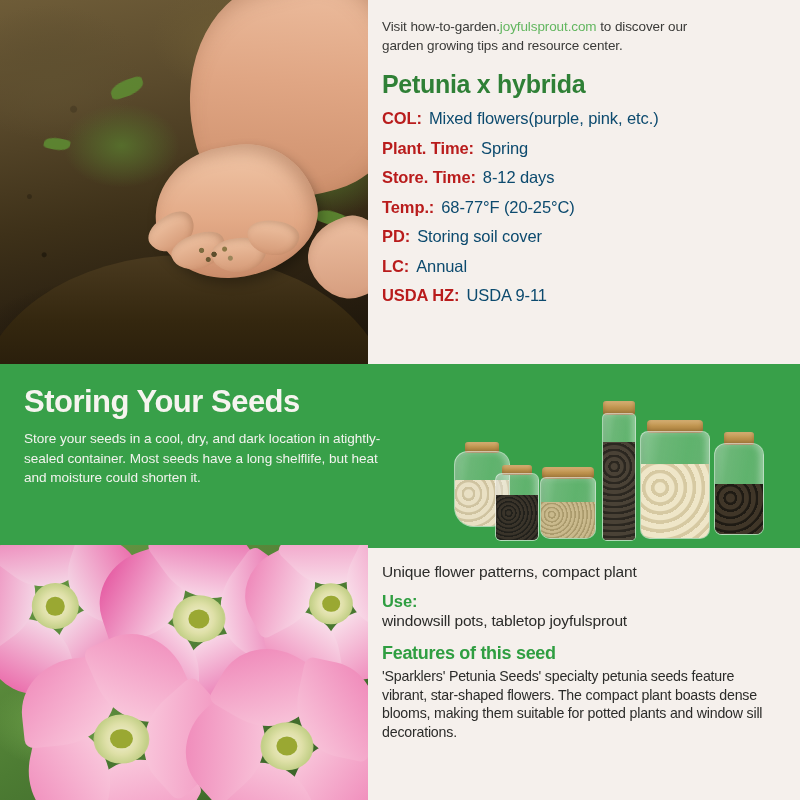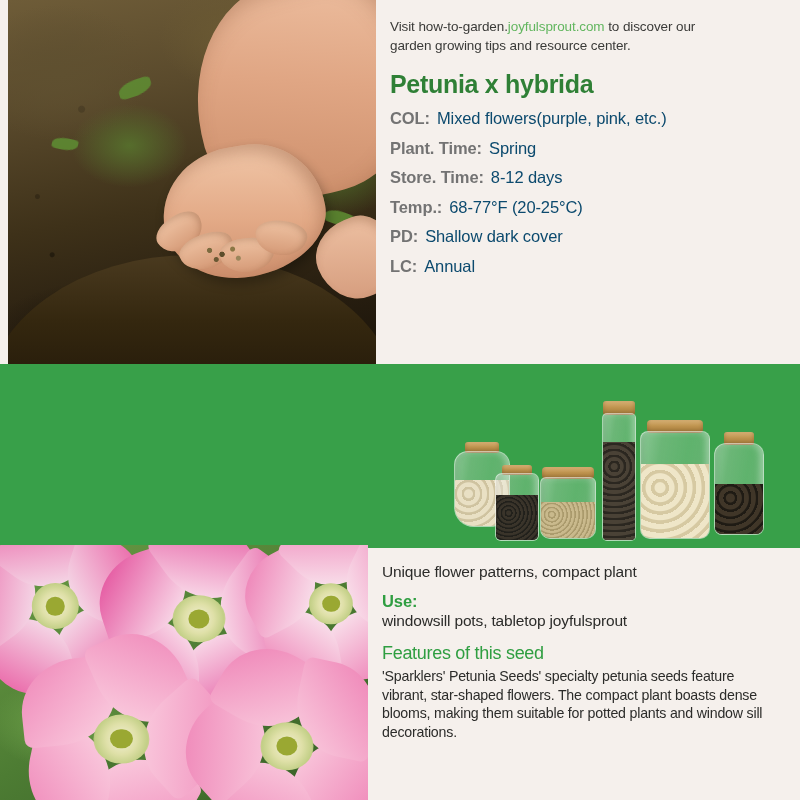--- a/index.html
+++ b/index.html
@@ -5,21 +5,21 @@
   * { margin:0; padding:0; box-sizing:border-box; }
   html, body { width:800px; height:800px; }
   body {
     font-family:"Liberation Sans", sans-serif;
     background:#f4efeb;
     overflow:hidden;
   }
   .packet { position:relative; width:800px; height:800px; background:#f5f0ec; }
 
   
-  .row-top { position:absolute; left:8px; top:0; width:727px; height:364px; display:flex; }
+  .row-top { position:absolute; left:0; top:0; width:727px; height:364px; display:flex; }
 
   .photo-soil {
     position:relative; width:368px; height:364px; overflow:hidden;
     background:#4a3826;
   }
   .soil-bg {
     position:absolute; inset:0;
     background:
       radial-gradient(ellipse 50% 22% at 30% 92%, #17110a 0%, rgba(23,17,10,0) 70%),
       radial-gradient(ellipse 40% 18% at 70% 96%, #1d150c 0%, rgba(29,21,12,0) 70%),
@@ -95,21 +95,21 @@
   .sci-name {
     margin-top:15px; font-size:25px; font-weight:700; color:#2f8036;
     letter-spacing:-.3px;
   }
   .spec-list { margin-top:11px; }
   .spec-row {
     display:flex; align-items:baseline; gap:7px;
     font-size:16.5px; line-height:1.0; margin-bottom:13px;
     letter-spacing:-.1px;
   }
-  .spec-label { font-weight:700; color:#737373; white-space:nowrap; }
+  .spec-label { font-weight:700; color:#b91c1c; white-space:nowrap; }
   .spec-value { color:#0c4a6e; }
 
   
   .band {
     position:absolute; left:0; top:364px; width:800px; height:181px;
     background:#38a049; overflow:hidden;
   }
   .band-text { position:absolute; left:24px; top:20px; width:360px; }
   .band-title {
     font-size:31px; font-weight:700; color:#f6f4ef; letter-spacing:-.5px;
@@ -171,21 +171,21 @@
 
   .features { flex:1; background:#f5f0ec; padding:14px 20px 0 14px; border-top:3px solid #38a049; }
   .feat-label {
     font-size:16.5px; font-weight:700; color:#2f9e41; letter-spacing:-.1px;
   }
   .feat-value {
     font-size:15.5px; color:#2c2c2a; letter-spacing:-.15px; margin-top:1px;
   }
   .feat-gap { height:11px; }
   .desc-title {
-    margin-top:13px; font-size:18px; font-weight:400; color:#2f9e41; letter-spacing:-.3px;
+    margin-top:13px; font-size:18px; font-weight:700; color:#2f9e41; letter-spacing:-.3px;
   }
   .desc-body {
     margin-top:3px; font-size:14.2px; line-height:1.32; color:#2c2c2a; letter-spacing:-.2px;
   }
 </style>
 </head>
 <body>
 
 <div class="packet">
 
@@ -230,31 +230,39 @@
         <div class="spec-row">
           <span class="spec-label">Store. Time:</span>
           <span class="spec-value">8-12 days</span>
         </div>
         <div class="spec-row">
           <span class="spec-label">Temp.:</span>
           <span class="spec-value">68-77°F (20-25°C)</span>
         </div>
         <div class="spec-row">
           <span class="spec-label">PD:</span>
-          <span class="spec-value">Shallow dark cover</span>
+          <span class="spec-value">Storing soil cover</span>
         </div>
         <div class="spec-row">
           <span class="spec-label">LC:</span>
           <span class="spec-value">Annual</span>
         </div>
+        <div class="spec-row">
+          <span class="spec-label">USDA HZ:</span>
+          <span class="spec-value">USDA 9-11</span>
+        </div>
       </div>
     </div>
   </div>
 
   <div class="band">
+    <div class="band-text">
+      <div class="band-title">Storing Your Seeds</div>
+      <div class="band-body">Store your seeds in a cool, dry, and dark location in atightly-sealed container. Most seeds have a long shelflife, but heat and moisture could shorten it.</div>
+    </div>
 
     <div class="jars">
       <div class="jar" style="left:6px;width:56px;height:76px;">
         <div class="cork" style="top:-9px;width:34px;height:11px;"></div>
         <div class="glass" style="border-radius:14px 14px 20px 20px;">
           <div class="fill seed-beans" style="height:62%;"></div>
         </div>
       </div>
 
       <div class="jar" style="left:47px;bottom:4px;width:44px;height:68px;">

